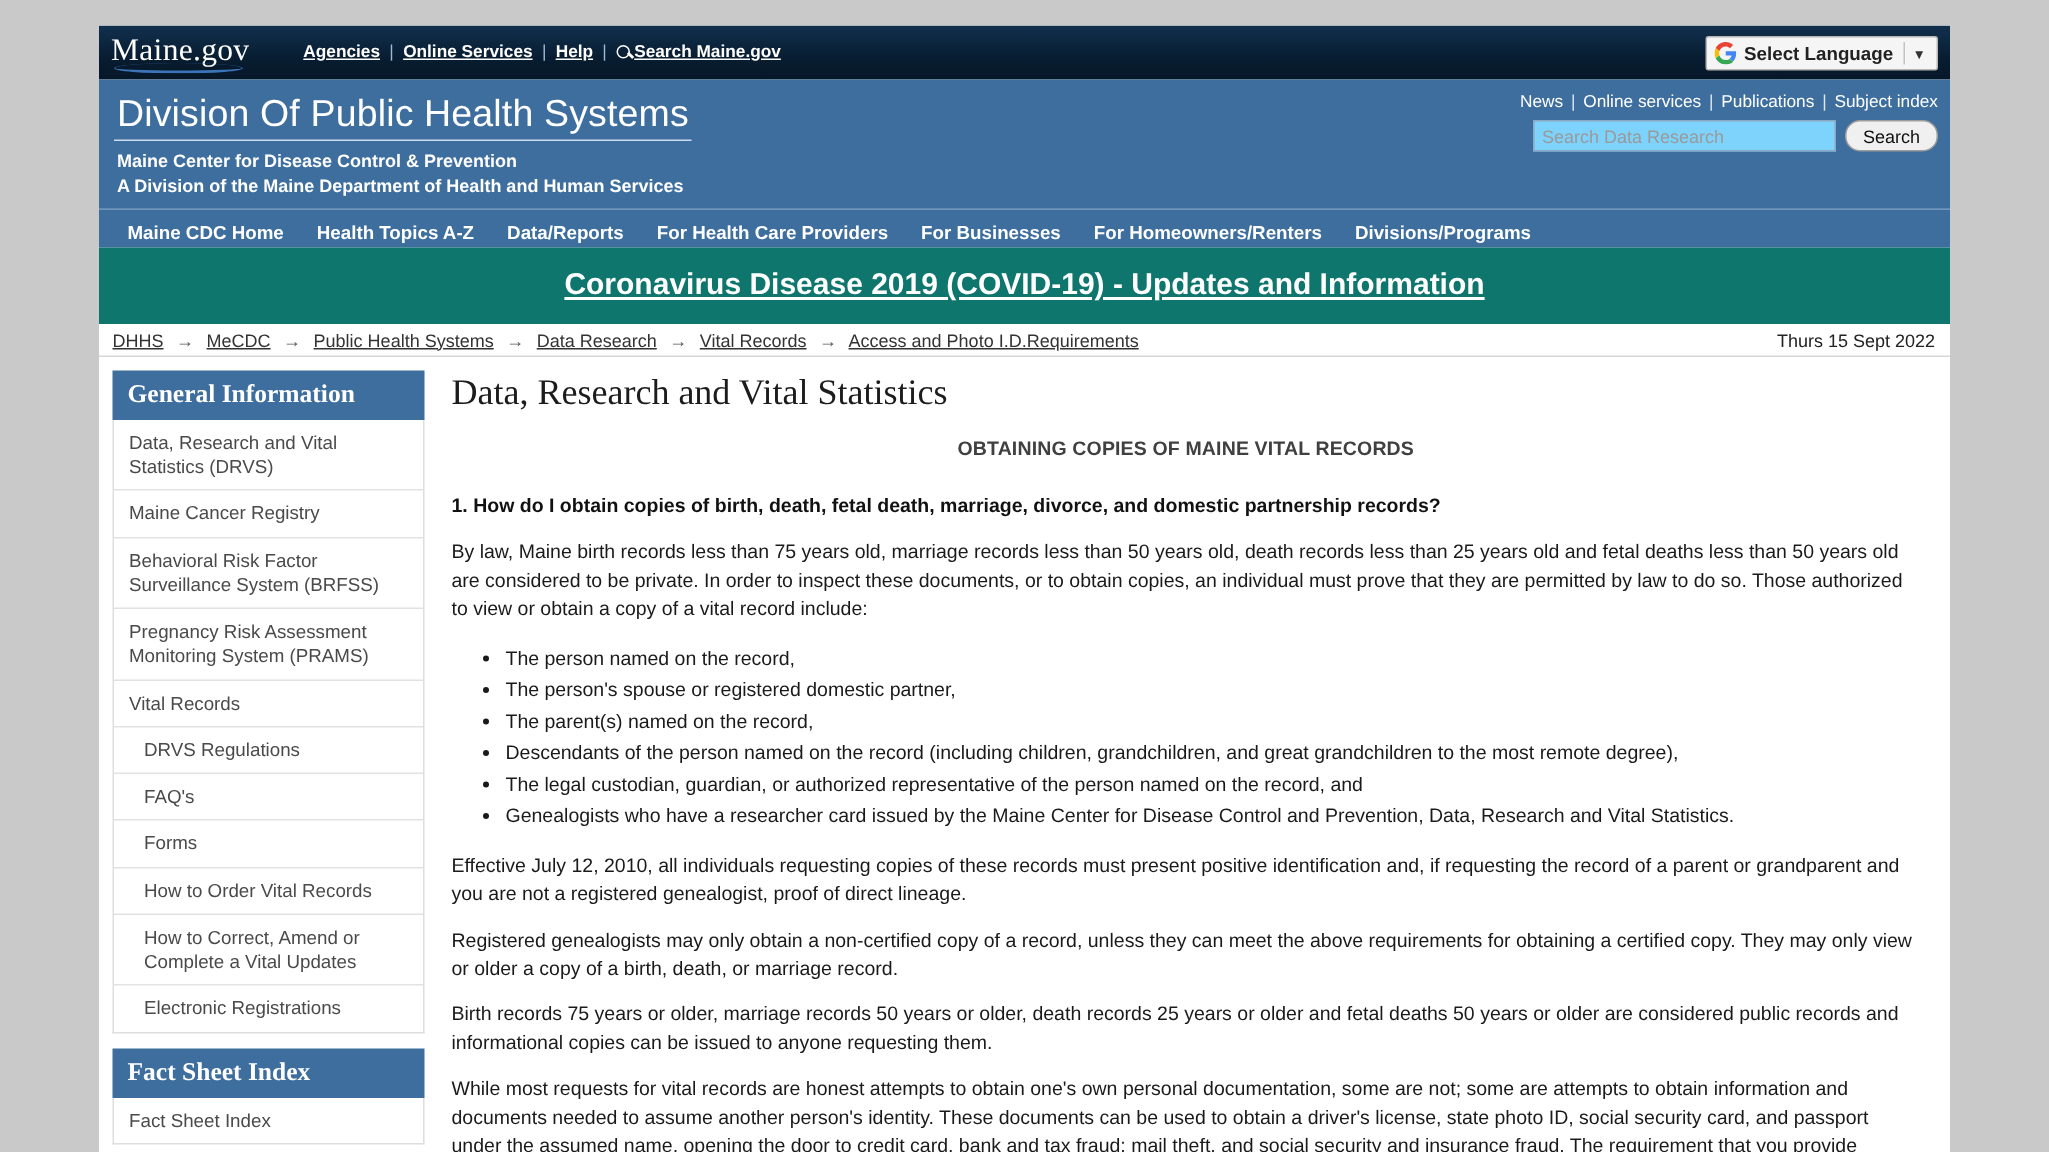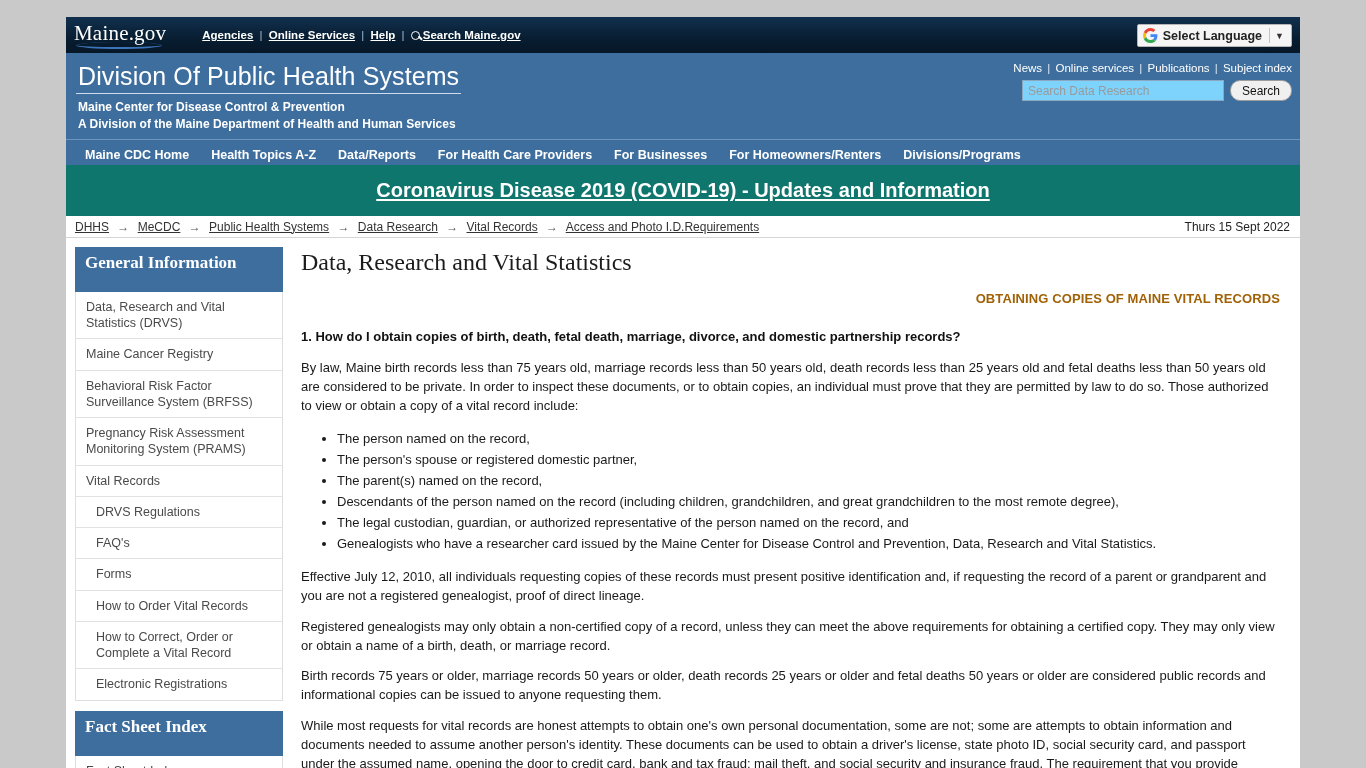--- a/index.html
+++ b/index.html
@@ -105,38 +105,38 @@
   .crumbs { font-size: 12px; color: #333; white-space: nowrap; }
   .crumbs a { color: #333; text-decoration: underline; }
   .crumbs .arrow { padding: 0 5px; color: #555; text-decoration: none; }
   .datestamp { position: absolute; right: 10px; font-size: 12px; color: #222; }
 
   
   .cols { display: flex; align-items: flex-start; }
   .sidebar { width: 217px; flex: 0 0 217px; padding-left: 9px; padding-top: 9px; }
   .sb-section {
     background: #3d6e9e; color: #fff; font-family: "Liberation Serif", serif;
-    font-size: 17px; font-weight: bold; padding: 7px 10px 20px 10px; line-height: 1.05;
+    font-size: 17px; font-weight: bold; padding: 7px 10px 8px 10px; line-height: 1.05;
   }
   .sb-list { border: 1px solid #dedede; border-top: none; background: #fff; }
   .sb-item {
     font-size: 12.5px; color: #4a4a4a; padding: 7px 8px 7px 10px;
     border-bottom: 1px solid #e2e2e2; line-height: 1.3; cursor: pointer;
   }
   .sb-item.sub { padding-left: 20px; }
   .sb-item:last-child { border-bottom: none; }
   .sb-gap { height: 10px; }
 
   .content { flex: 1; padding: 6px 20px 0 18px; min-width: 0; }
   .page-title {
     font-family: "Liberation Serif", serif; font-size: 24px; color: #1c1c1c;
     font-weight: normal; margin: 5px 0 16px 0; line-height: 1.1;
   }
   .doc-subtitle {
-    text-align: right; font-size: 13px; font-weight: bold; color: #a16207;
+    text-align: center; font-size: 13px; font-weight: bold; color: #404040;
     margin: 0 0 22px 0; letter-spacing: .1px;
   }
   .q {
     font-size: 13px; font-weight: bold; color: #111; margin: 0 0 12px 0; line-height: 1.45;
   }
   .p { font-size: 13px; color: #1a1a1a; margin: 0 0 12px 0; line-height: 1.45; }
   ul.bullets { margin: 0 0 14px 0; padding-left: 36px; }
   ul.bullets li { font-size: 13px; color: #1a1a1a; line-height: 1.62; }
   .q2 { margin-bottom: 0; }
   .p-tight { margin-top: 3px; }
@@ -239,21 +239,21 @@
       <div class="sb-list">
         <div class="sb-item">Data, Research and Vital Statistics (DRVS)</div>
         <div class="sb-item">Maine Cancer Registry</div>
         <div class="sb-item">Behavioral Risk Factor Surveillance System (BRFSS)</div>
         <div class="sb-item">Pregnancy Risk Assessment Monitoring System (PRAMS)</div>
         <div class="sb-item">Vital Records</div>
         <div class="sb-item sub">DRVS Regulations</div>
         <div class="sb-item sub">FAQ's</div>
         <div class="sb-item sub">Forms</div>
         <div class="sb-item sub">How to Order Vital Records</div>
-        <div class="sb-item sub">How to Correct, Order or Complete a Vital Record</div>
+        <div class="sb-item sub">How to Correct, Amend or Complete a Vital Updates</div>
         <div class="sb-item sub">Electronic Registrations</div>
       </div>
 
       <div class="sb-gap"></div>
 
       <div class="sb-section">Fact Sheet Index</div>
       <div class="sb-list">
         <div class="sb-item">Fact Sheet Index</div>
       </div>
 
@@ -273,21 +273,21 @@
       <ul class="bullets">
         <li>The person named on the record,</li>
         <li>The person's spouse or registered domestic partner,</li>
         <li>The parent(s) named on the record,</li>
         <li>Descendants of the person named on the record (including children, grandchildren, and great grandchildren to the most remote degree),</li>
         <li>The legal custodian, guardian, or authorized representative of the person named on the record, and</li>
         <li>Genealogists who have a researcher card issued by the Maine Center for Disease Control and Prevention, Data, Research and Vital Statistics.</li>
       </ul>
 
       <div class="p">Effective July 12, 2010, all individuals requesting copies of these records must present positive identification and, if requesting the record of a parent or grandparent and you are not a registered genealogist, proof of direct lineage.</div>
-      <div class="p">Registered genealogists may only obtain a non-certified copy of a record, unless they can meet the above requirements for obtaining a certified copy. They may only view or obtain a name of a birth, death, or marriage record.</div>
+      <div class="p">Registered genealogists may only obtain a non-certified copy of a record, unless they can meet the above requirements for obtaining a certified copy. They may only view or older a copy of a birth, death, or marriage record.</div>
       <div class="p">Birth records 75 years or older, marriage records 50 years or older, death records 25 years or older and fetal deaths 50 years or older are considered public records and informational copies can be issued to anyone requesting them.</div>
 
       <div class="p p-tight">While most requests for vital records are honest attempts to obtain one's own personal documentation, some are not; some are attempts to obtain information and documents needed to assume another person's identity. These documents can be used to obtain a driver's license, state photo ID, social security card, and passport under the assumed name, opening the door to credit card, bank and tax fraud; mail theft, and social security and insurance fraud. The requirement that you provide</div>
     </div>
   </div>
 
 </div>
 </div>
 
 </body></html>

